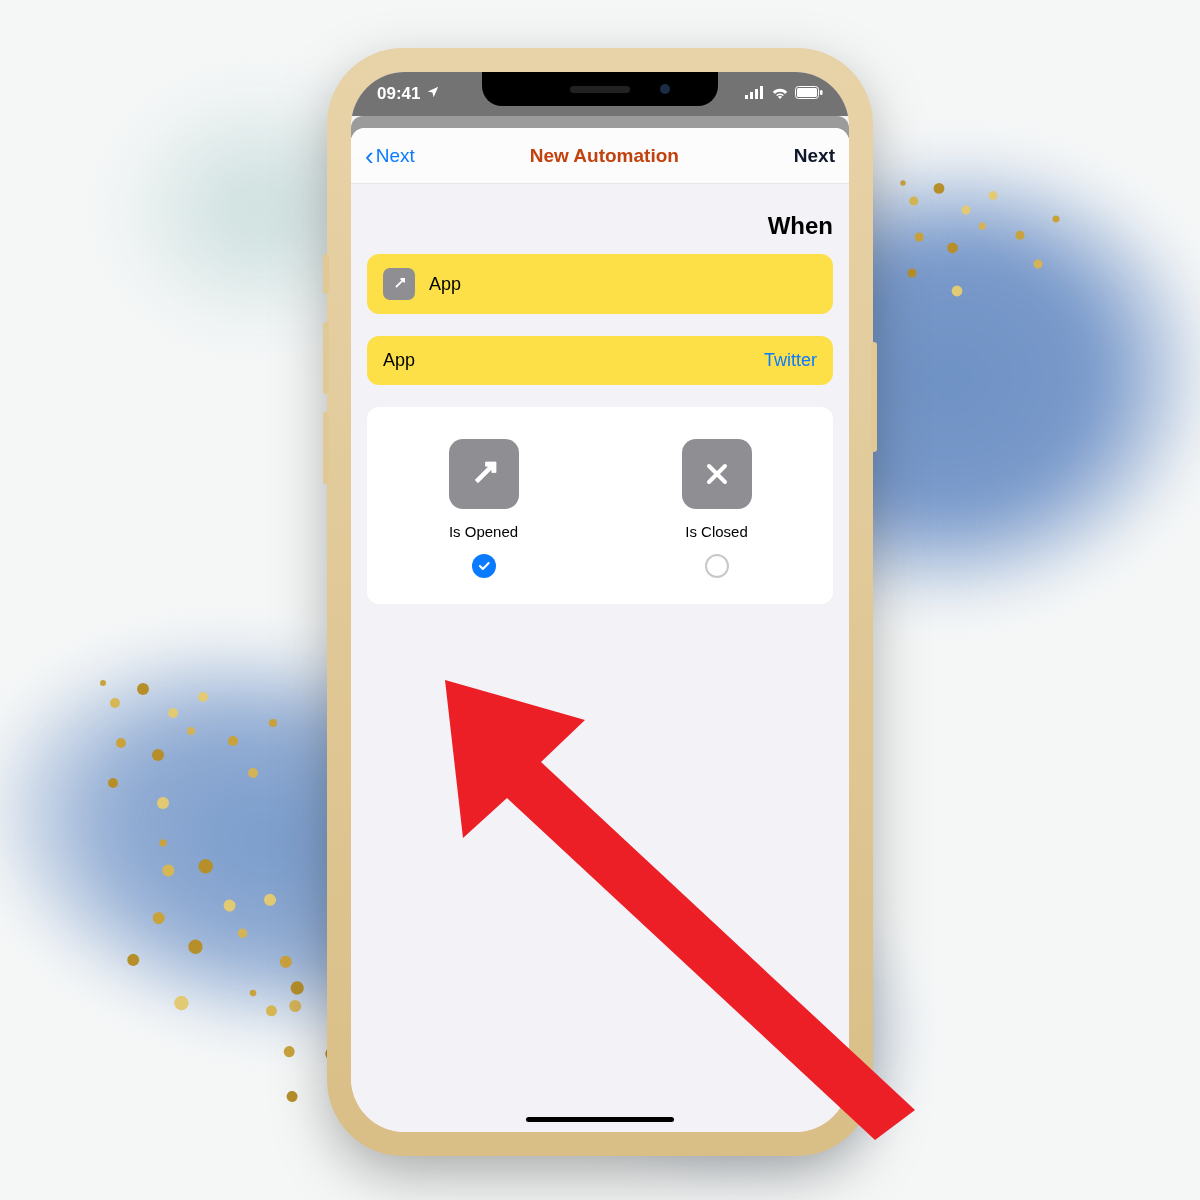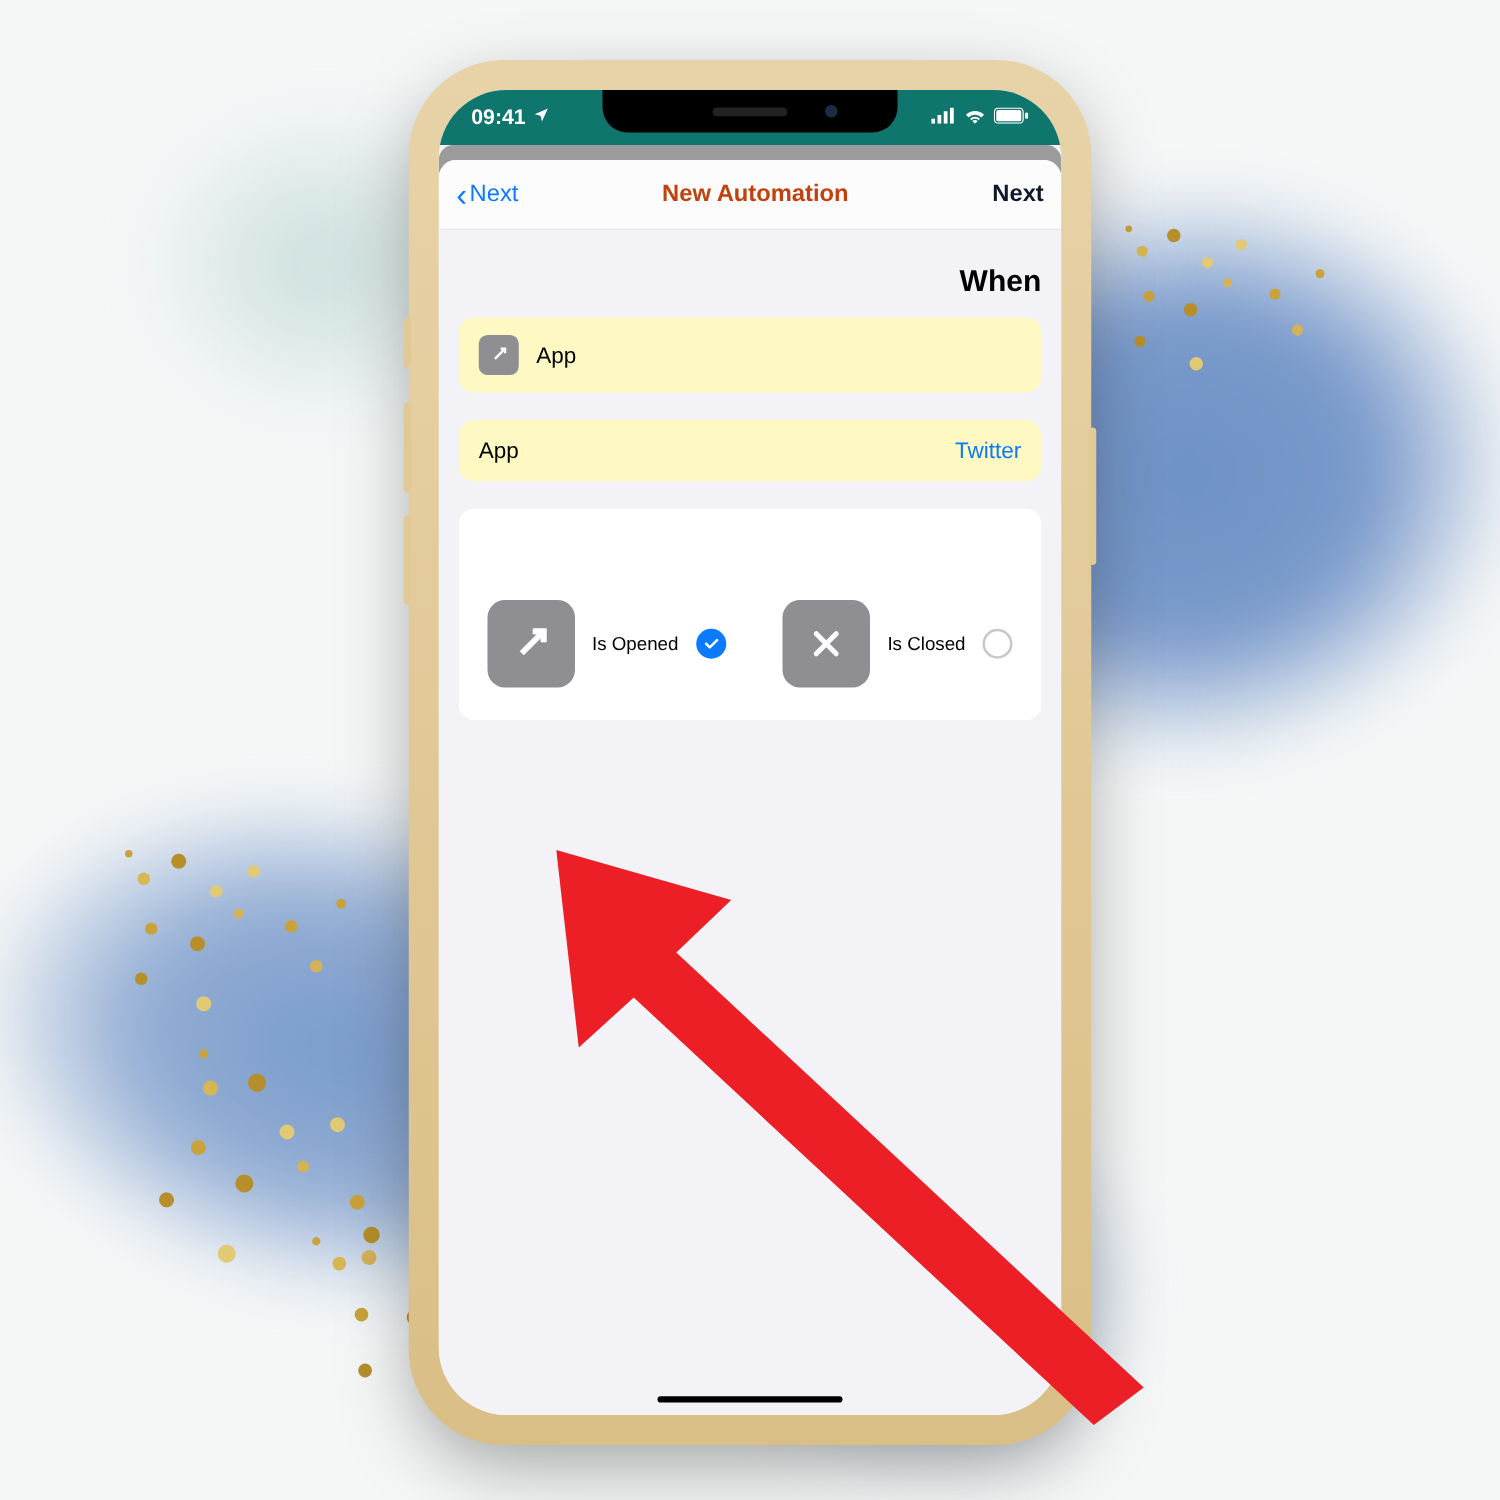--- a/index.html
+++ b/index.html
@@ -63,21 +63,21 @@
   .notch {
     position:absolute; top:0; left:50%; transform:translateX(-50%);
     width:236px; height:34px; background:#000;
     border-bottom-left-radius:20px; border-bottom-right-radius:20px;
     z-index:20; display:flex; align-items:center; justify-content:center; gap:18px;
   }
   .speaker{width:60px;height:7px;background:#222;border-radius:4px;}
   .cam{width:10px;height:10px;background:#1a2d44;border-radius:50%;position:absolute;right:48px;top:12px;}
 
   .statusbar{
-    position:relative; height:44px; background:#0f766e; color:#fff;
+    position:relative; height:44px; background:#737373; color:#fff;
     display:flex; align-items:center; justify-content:space-between;
     padding:0 26px; font-size:17px; font-weight:600;
   }
   .statusbar .left{display:flex;align-items:center;gap:6px;}
   .statusbar .right{display:flex;align-items:center;gap:6px;}
   .loc-arrow{display:inline-block;transform:rotate(0deg);}
 
   .sheet-bg{position:absolute;top:44px;left:0;right:0;height:22px;background:#9b9b9c;border-top-left-radius:12px;border-top-right-radius:12px;}
 
   .sheet{
@@ -91,28 +91,28 @@
     padding:0 14px;
   }
   .nav-back{display:flex;align-items:center;color:#0a7aff;font-size:19px;gap:2px;cursor:pointer;}
   .nav-title{font-size:19px;font-weight:700;color:#c2410c;}
   .nav-next{color:#0f172a;font-size:19px;font-weight:600;cursor:pointer;}
   .chev{font-size:26px;line-height:1;font-weight:400;}
 
   .content{padding:0 16px;}
   .section-header{font-size:24px;font-weight:800;color:#000;margin:28px 0 14px 2px;text-align:right;}
 
-  .card{background:#fef9c3;border-radius:12px;margin-bottom:22px;}
+  .card{background:#fde047;border-radius:12px;margin-bottom:22px;}
   .row{display:flex;align-items:center;padding:14px 16px;}
   .icon-box{width:32px;height:32px;background:#8e8e93;border-radius:7px;display:flex;align-items:center;justify-content:center;margin-right:14px;}
   .row-label{font-size:18px;color:#000;}
   .row-value{margin-left:auto;font-size:18px;color:#0a7aff;}
 
   .options-card{background:#fff;border-radius:12px;padding:32px 0 26px;display:flex;justify-content:space-around;}
-  .option{display:flex;align-items:center;gap:14px;cursor:pointer;margin-top:41px;}
+  .option{display:flex;flex-direction:column;align-items:center;gap:14px;cursor:pointer;}
   .big-icon{width:70px;height:70px;background:#8e8e93;border-radius:14px;display:flex;align-items:center;justify-content:center;}
   .option-label{font-size:15px;color:#000;}
   .check{width:24px;height:24px;border-radius:50%;display:flex;align-items:center;justify-content:center;}
   .check.on{background:#0a7aff;}
   .check.off{border:2px solid #c7c7cc;}
 
   .home-indicator{position:absolute;bottom:10px;left:50%;transform:translateX(-50%);width:148px;height:5px;border-radius:3px;background:#000;}
 
   
   .anno-arrow{position:absolute;z-index:5;left:445px;top:680px;pointer-events:none;}

